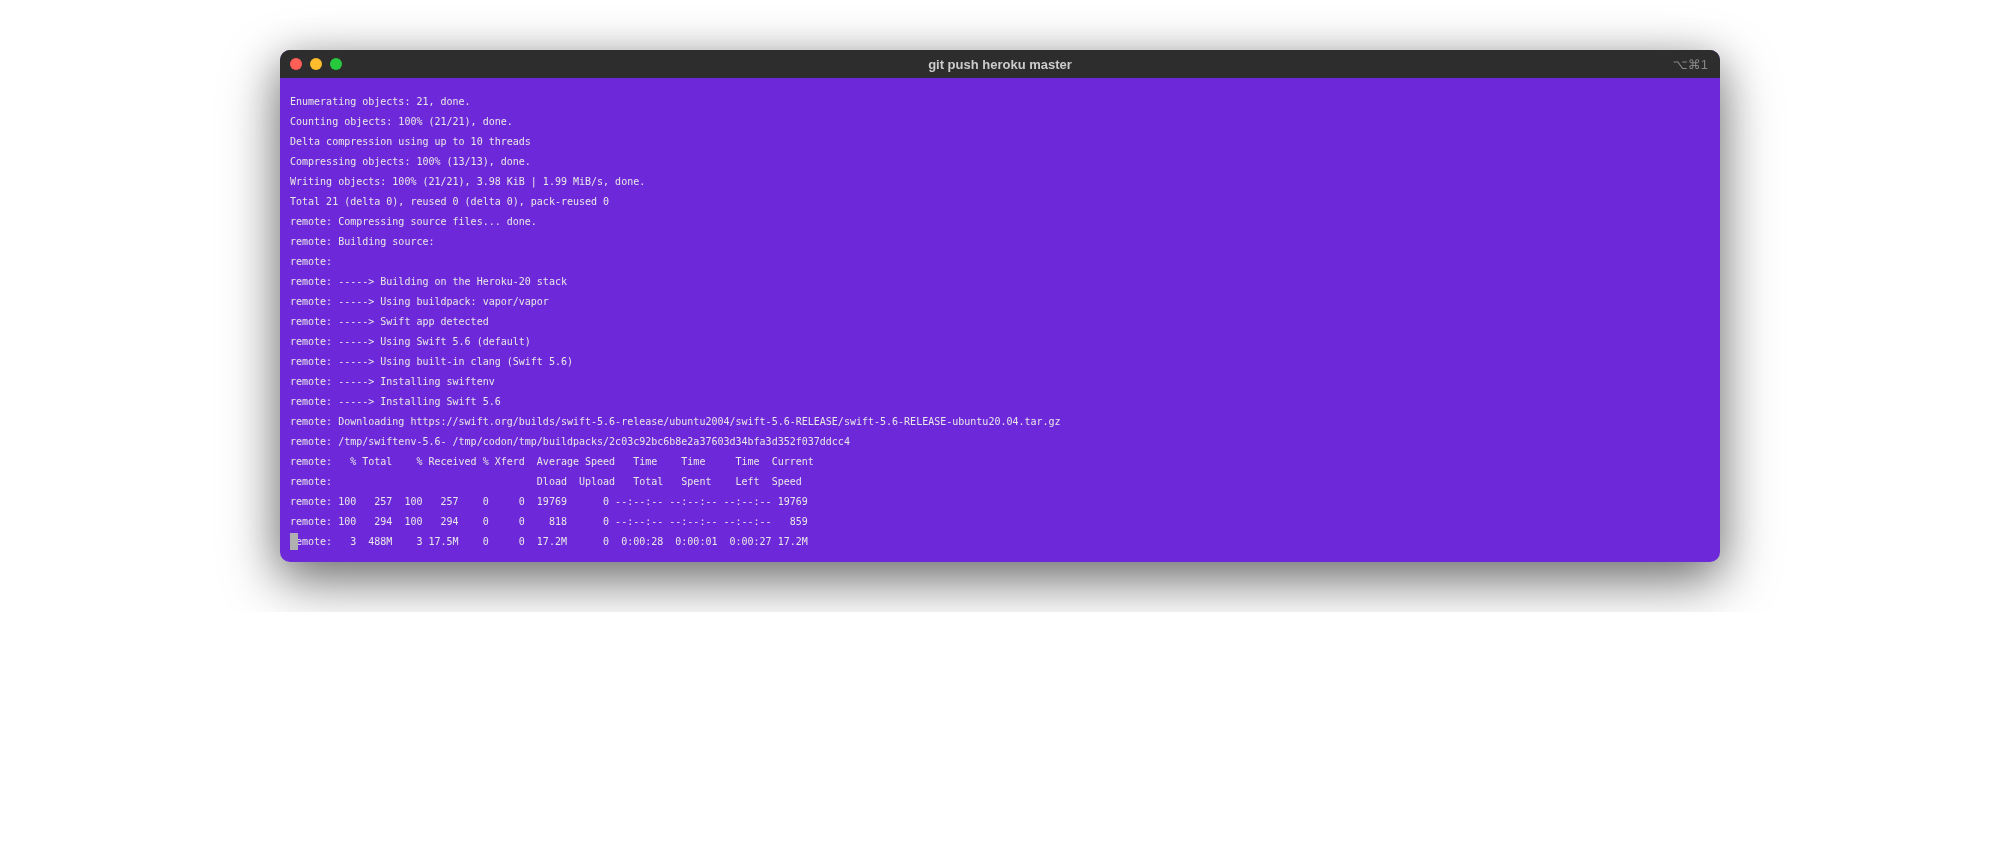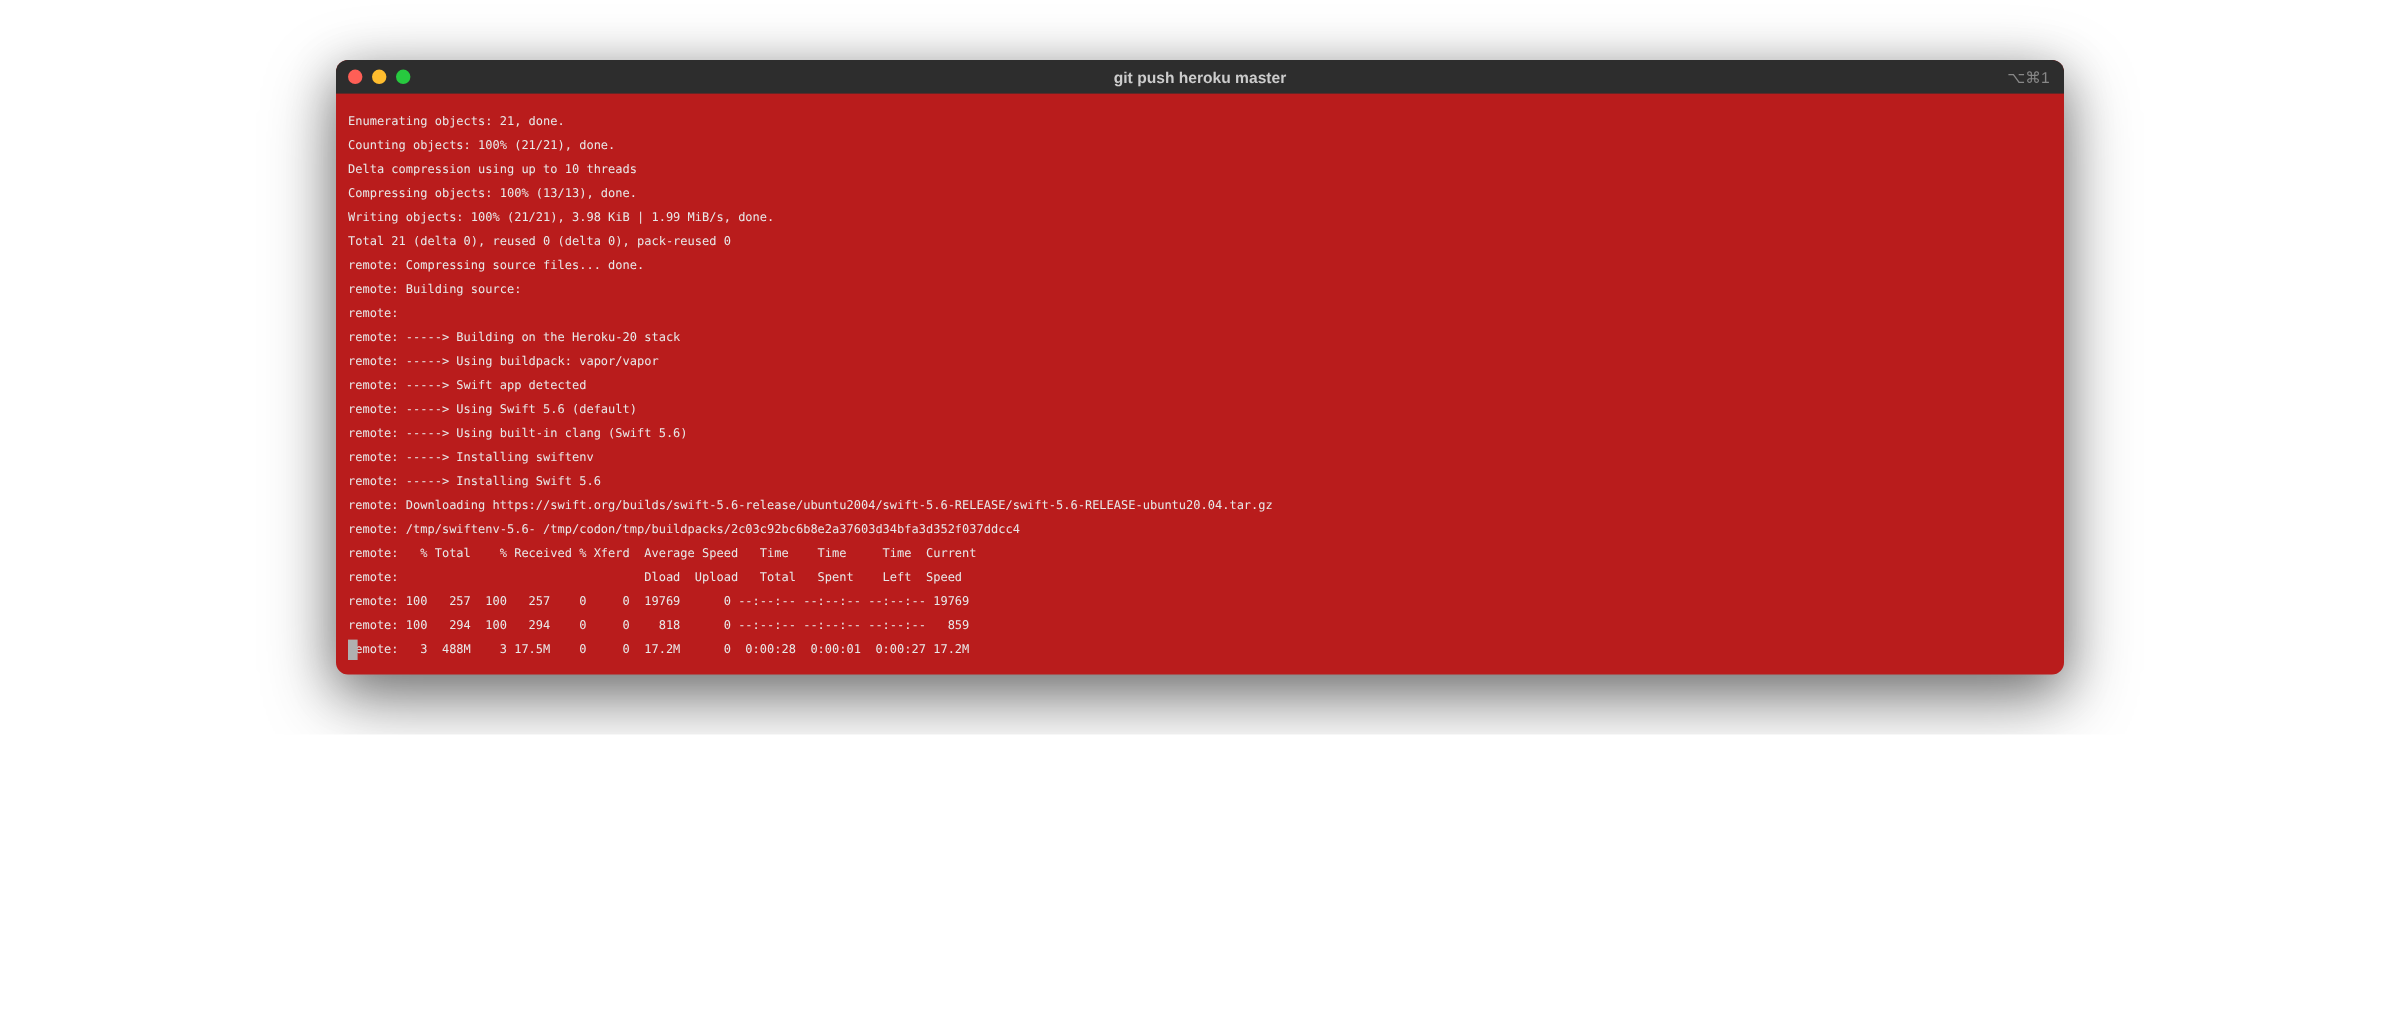--- a/index.html
+++ b/index.html
@@ -6,21 +6,21 @@
     body {
       background: #ffffff;
       font-family: 'SF Mono', 'Menlo', 'Monaco', 'Consolas', monospace;
       display: flex;
       justify-content: center;
       align-items: flex-start;
       padding: 50px;
     }
     .window {
       width: 1440px;
-      background: #b91c1c;
+      background: #6d28d9;
       border-radius: 10px;
       overflow: hidden;
       box-shadow: 0 20px 60px rgba(0,0,0,0.4), 0 10px 40px rgba(0,0,0,0.3);
     }
     .titlebar {
       background: #2d2d2d;
       height: 28px;
       display: flex;
       align-items: center;
       padding: 0 10px;

